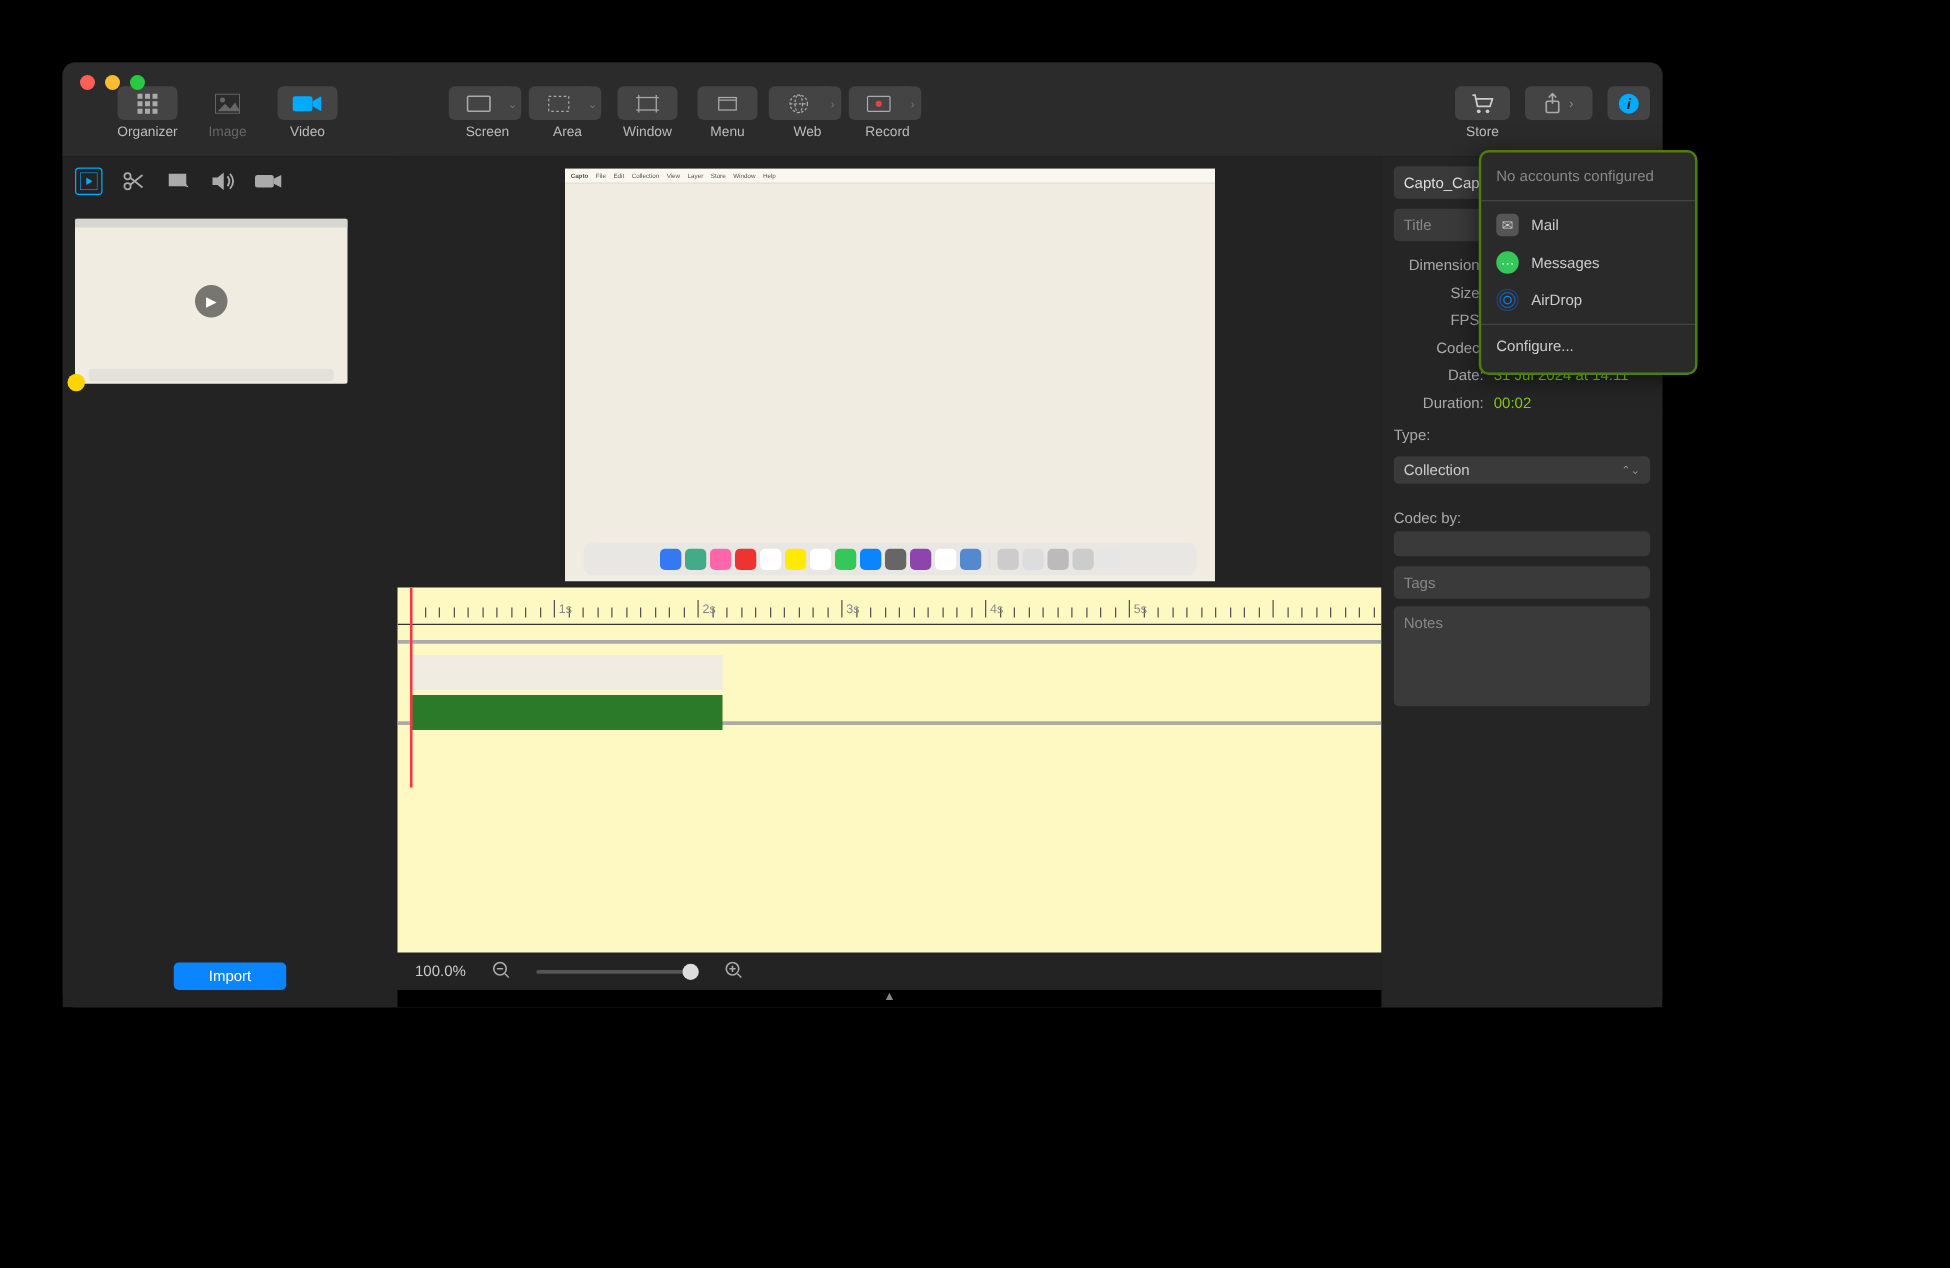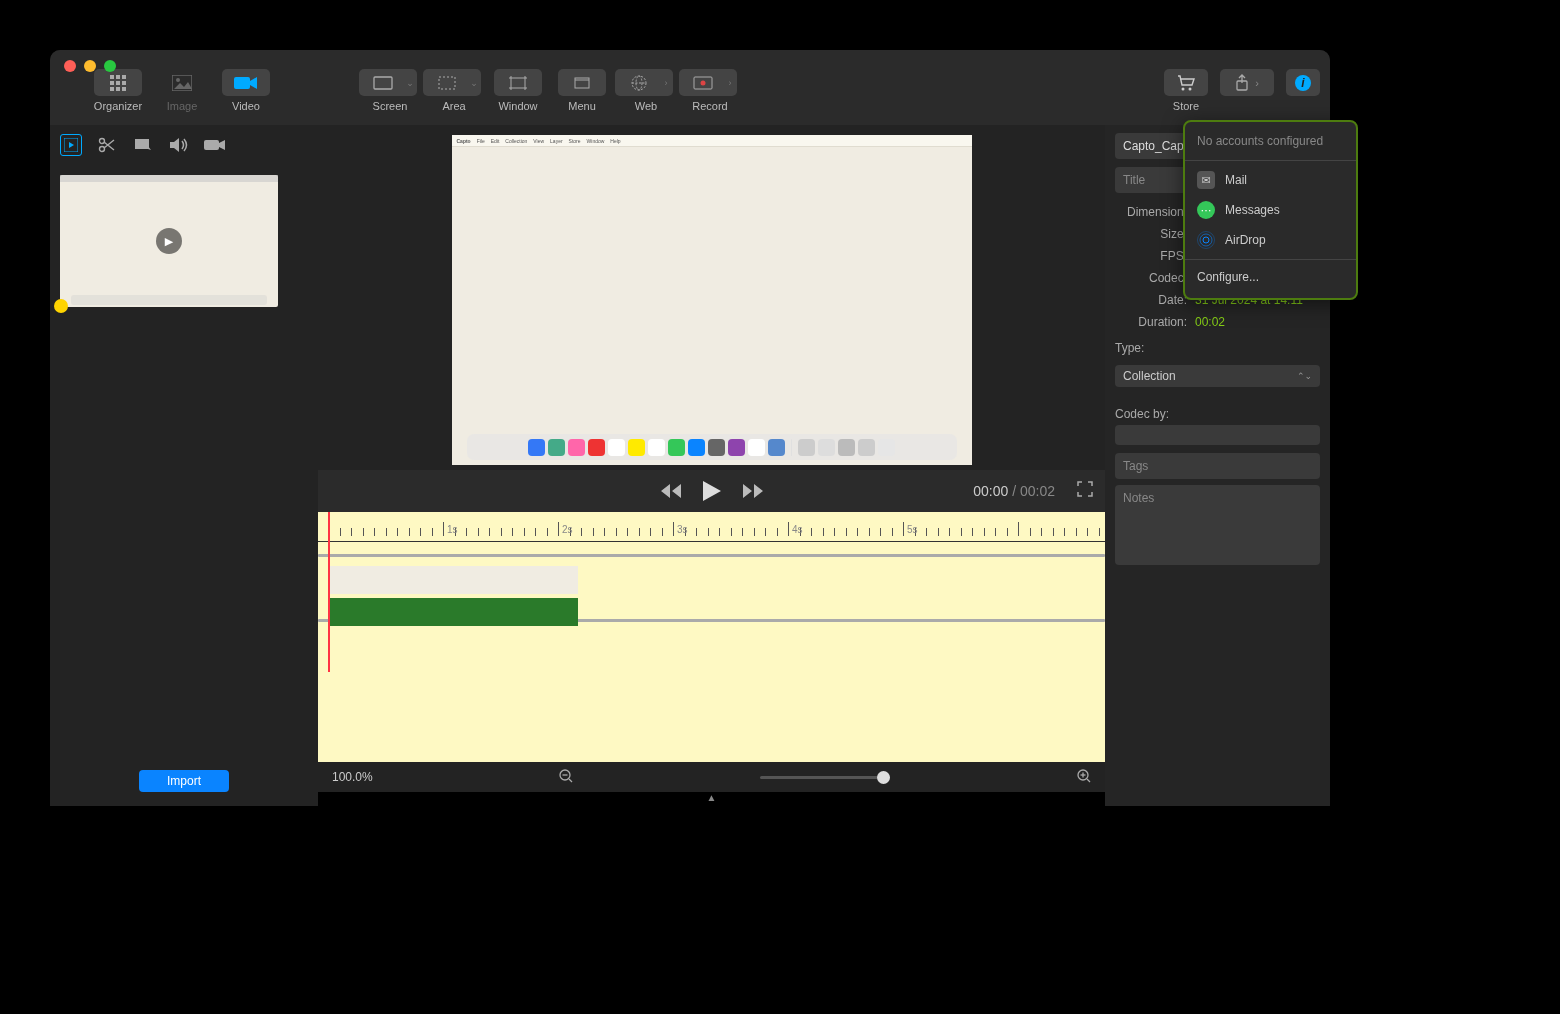--- a/index.html
+++ b/index.html
@@ -67,21 +67,21 @@
 .ruler .tick.major { height: 14px; top: 2px; }
 .ruler .lbl { position: absolute; top: 4px; font-size: 10px; color: #888; transform: translateX(4px); }
 .tracks { position: relative; margin-top: 12px; }
 .track-line { height: 3px; background: #aaa; margin: 0 0 12px 0; border-radius: 1px; }
 .clip { position: absolute; left: 10px; height: 28px; }
 .clip.video { top: 12px; width: 250px; background: #f0ece2; }
 .clip.audio { top: 44px; width: 250px; background: #2a7a2a; }
 .playhead { position: absolute; top: 0; left: 10px; width: 2px; height: 160px; background: #ff3344; }
 .track-line.bot { margin-top: 62px; }
 
-.zoom-row { height: 30px; display: flex; align-items: center; justify-content: space-between; gap: 21px; padding: 0 14px; background: #232323; font-size: 12px; color: #ccc; }
+.zoom-row { height: 30px; display: flex; align-items: center; justify-content: flex-start; gap: 21px; padding: 0 14px; background: #232323; font-size: 12px; color: #ccc; }
 .zoom-row .slider { width: 130px; height: 3px; background: #555; border-radius: 2px; position: relative; }
 .zoom-row .knob { position: absolute; right: 0; top: -5px; width: 13px; height: 13px; border-radius: 50%; background: #ddd; }
 .tri-up { height: 14px; display: flex; justify-content: center; color: #888; font-size: 10px; background: #000; }
 
 .inspector { width: 225px; background: #252525; padding: 8px 10px; font-size: 12px; color: #ccc; display: flex; flex-direction: column; }
 .insp-field { height: 26px; background: #3a3a3a; border-radius: 4px; padding: 0 8px; display: flex; align-items: center; font-size: 12px; margin-bottom: 8px; color: #ddd; }
 .insp-field.ph { color: #888; }
 .kv { display: flex; justify-content: flex-end; gap: 8px; margin: 4px 0; font-size: 12px; }
 .kv .k { text-align: right; width: 72px; color: #aaa; }
 .kv .v { text-align: left; flex: 1; color: #84cc16; }
@@ -323,41 +323,20 @@
               <div class="di" style="background:#e0e0e0;width:1px;margin:0 3px"></div>
               <div class="di" style="background:#ccc"></div>
               <div class="di" style="background:#ddd"></div>
               <div class="di" style="background:#bbb"></div>
               <div class="di" style="background:#ccc"></div>
               <div class="di" style="background:#e6e6e6"></div>
           </div>
         </div>
       </div>
 
-      <div class="controls">
-        <div class="pc">
-            <svg width="24" height="18" viewBox="0 0 24 18">
-              <path d="M11 2 L2 9 L11 16 Z M22 2 L13 9 L22 16 Z" fill="#bbb"></path>
-            </svg>
-          </div>
-        <div class="pc">
-            <svg width="22" height="24" viewBox="0 0 22 24">
-              <path d="M2 2 L20 12 L2 22 Z" fill="#ddd"></path>
-            </svg>
-          </div>
-        <div class="pc">
-            <svg width="24" height="18" viewBox="0 0 24 18">
-              <path d="M2 2 L11 9 L2 16 Z M13 2 L22 9 L13 16 Z" fill="#bbb"></path>
-            </svg>
-          </div>
-        <div class="timecode"><span>00:00</span><span class="tot"> / </span><span class="tot">00:02</span></div>
-        <div class="full-b"><svg width="16" height="16" viewBox="0 0 16 16">
-              <path d="M1 5 L1 1 L5 1 M11 1 L15 1 L15 5 M15 11 L15 15 L11 15 M5 15 L1 15 L1 11" fill="none" stroke="#aaa" stroke-width="1.5"></path>
-            </svg></div>
-      </div>
 
       <div class="timeline">
         <div class="ruler" id="ruler">
             <div class="tick major" style="left: 10px;"></div>
             <div class="tick" style="left: 21.5px;"></div>
             <div class="tick" style="left: 33px;"></div>
             <div class="tick" style="left: 44.5px;"></div>
             <div class="tick" style="left: 56px;"></div>
             <div class="tick" style="left: 67.5px;"></div>
             <div class="tick" style="left: 79px;"></div>

